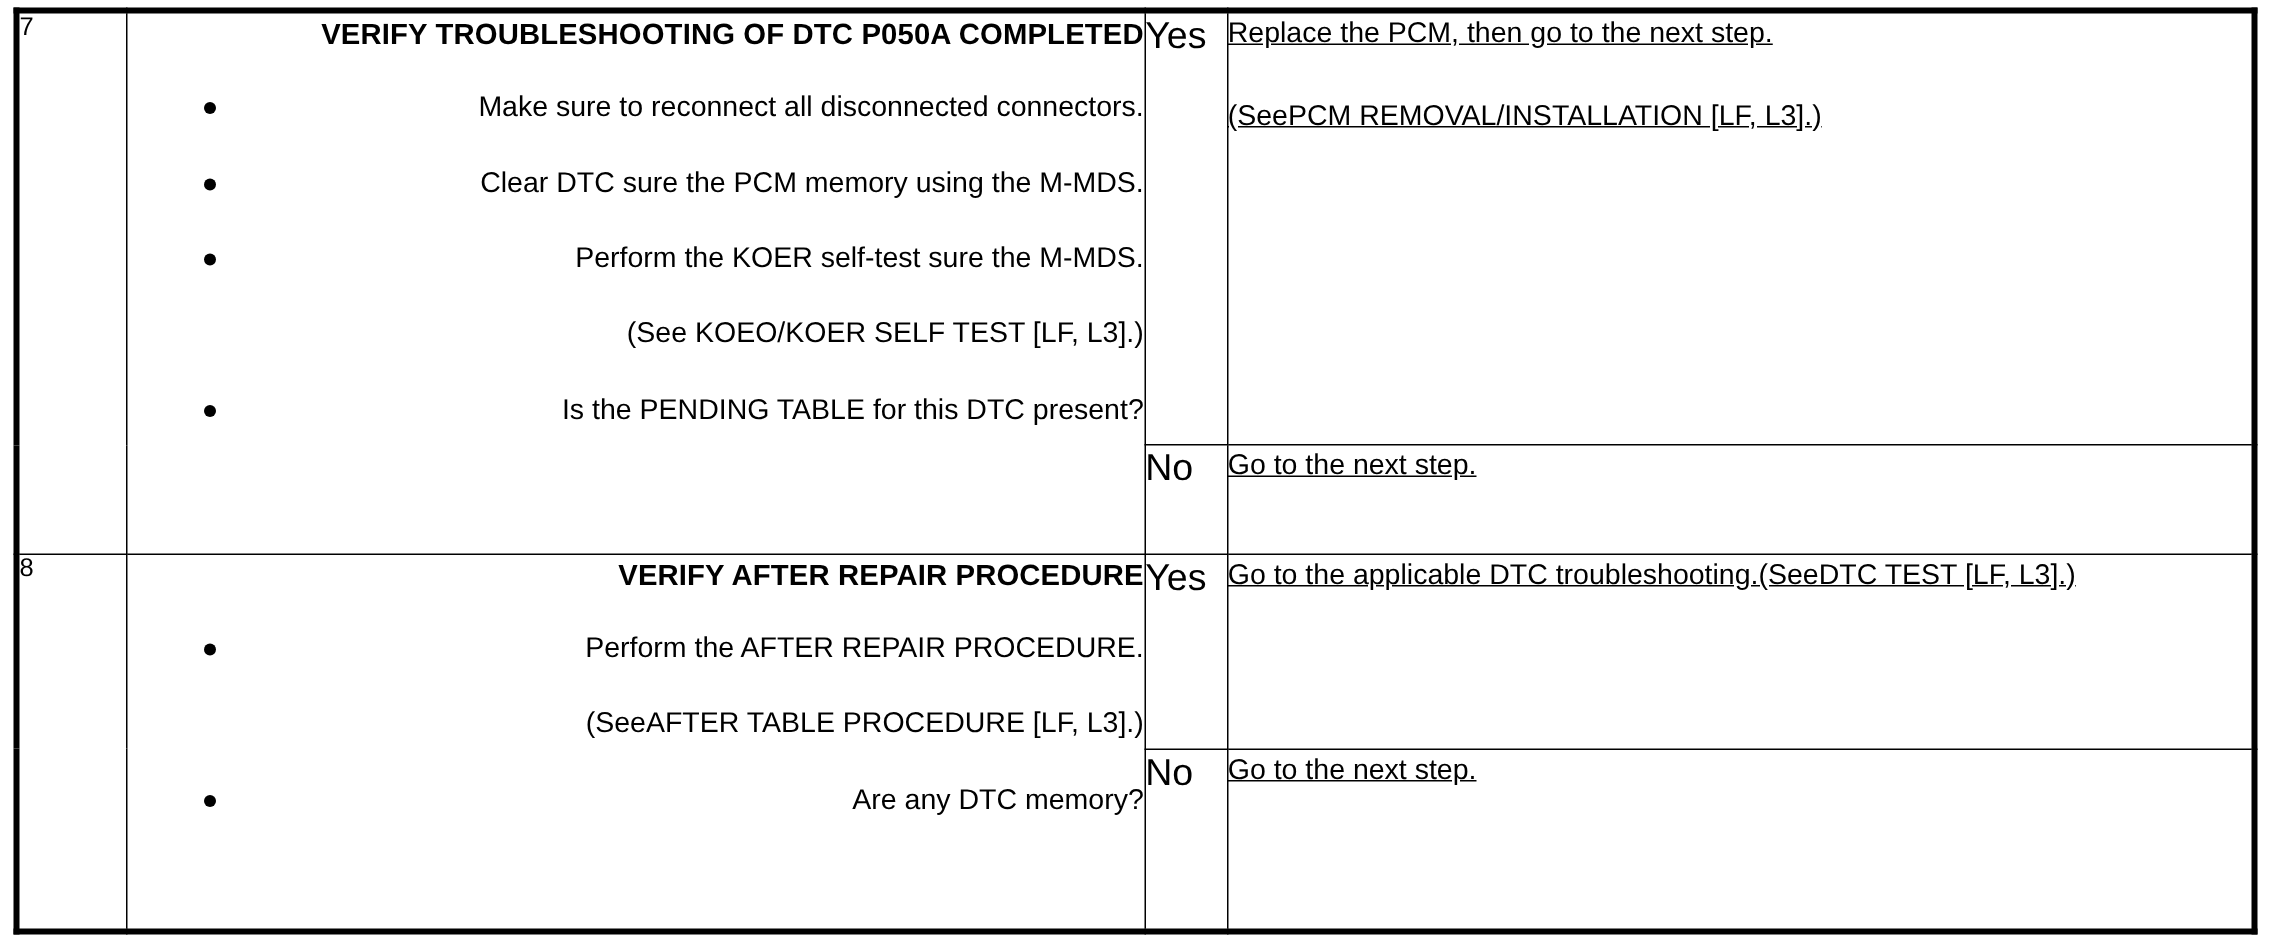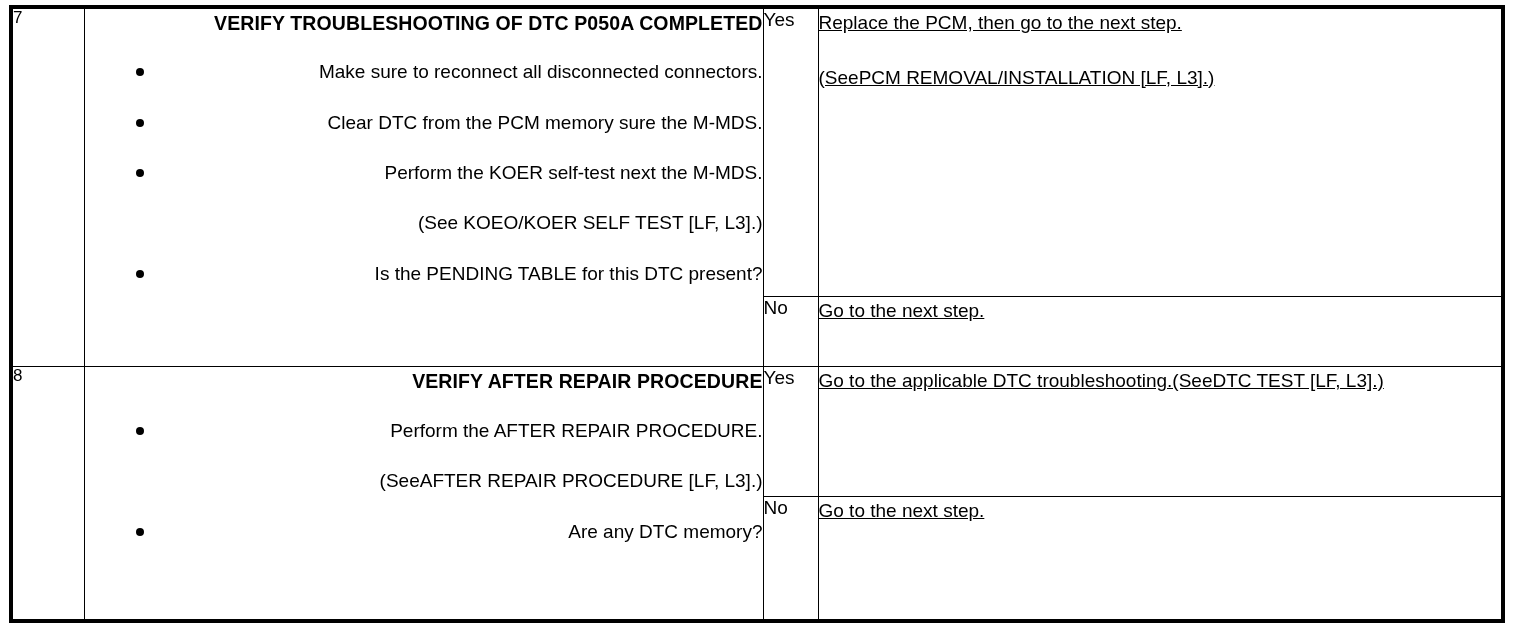--- a/index.html
+++ b/index.html
@@ -90,21 +90,21 @@
   }
   .note-line {
     font-size: 19px;
     line-height: 1.6;
     padding-left: 75px;
     margin-top: 20px;
   }
 
   
   .yesno-cell {
-    font-size: 19px;
+    font-size: 25px;
     line-height: 1.2;
     padding: 7px 0 0 6px;
     white-space: nowrap;
   }
 
   
   .result-cell {
     font-size: 19px;
     line-height: 1.5;
     padding: 7px 8px 8px 9px;
@@ -135,26 +135,26 @@
           <div class="action-title">VERIFY TROUBLESHOOTING OF DTC P050A COMPLETED</div>
 
           <div class="bullet-list">
             <div class="bullet-item">
               <span class="dot"></span>
               <span>Make sure to reconnect all disconnected connectors.</span>
             </div>
 
             <div class="bullet-item">
               <span class="dot"></span>
-              <span>Clear DTC from the PCM memory sure the M-MDS.</span>
-            </div>
-
-            <div class="bullet-item">
-              <span class="dot"></span>
-              <span>Perform the KOER self-test next the M-MDS.</span>
+              <span>Clear DTC sure the PCM memory using the M-MDS.</span>
+            </div>
+
+            <div class="bullet-item">
+              <span class="dot"></span>
+              <span>Perform the KOER self-test sure the M-MDS.</span>
             </div>
 
             <div class="note-line">(See KOEO/KOER SELF TEST [LF, L3].)</div>
 
             <div class="bullet-item">
               <span class="dot"></span>
               <span>Is the PENDING TABLE for this DTC present?</span>
             </div>
           </div>
         </td>
@@ -185,21 +185,21 @@
 
         <td class="action-cell" rowspan="2">
           <div class="action-title">VERIFY AFTER REPAIR PROCEDURE</div>
 
           <div class="bullet-list">
             <div class="bullet-item">
               <span class="dot"></span>
               <span>Perform the AFTER REPAIR PROCEDURE.</span>
             </div>
 
-            <div class="note-line">(SeeAFTER REPAIR PROCEDURE [LF, L3].)</div>
+            <div class="note-line">(SeeAFTER TABLE PROCEDURE [LF, L3].)</div>
 
             <div class="bullet-item">
               <span class="dot"></span>
               <span>Are any DTC memory?</span>
             </div>
           </div>
         </td>
 
         <td class="yesno-cell" style="height:129px;">
           <span>Yes</span>

